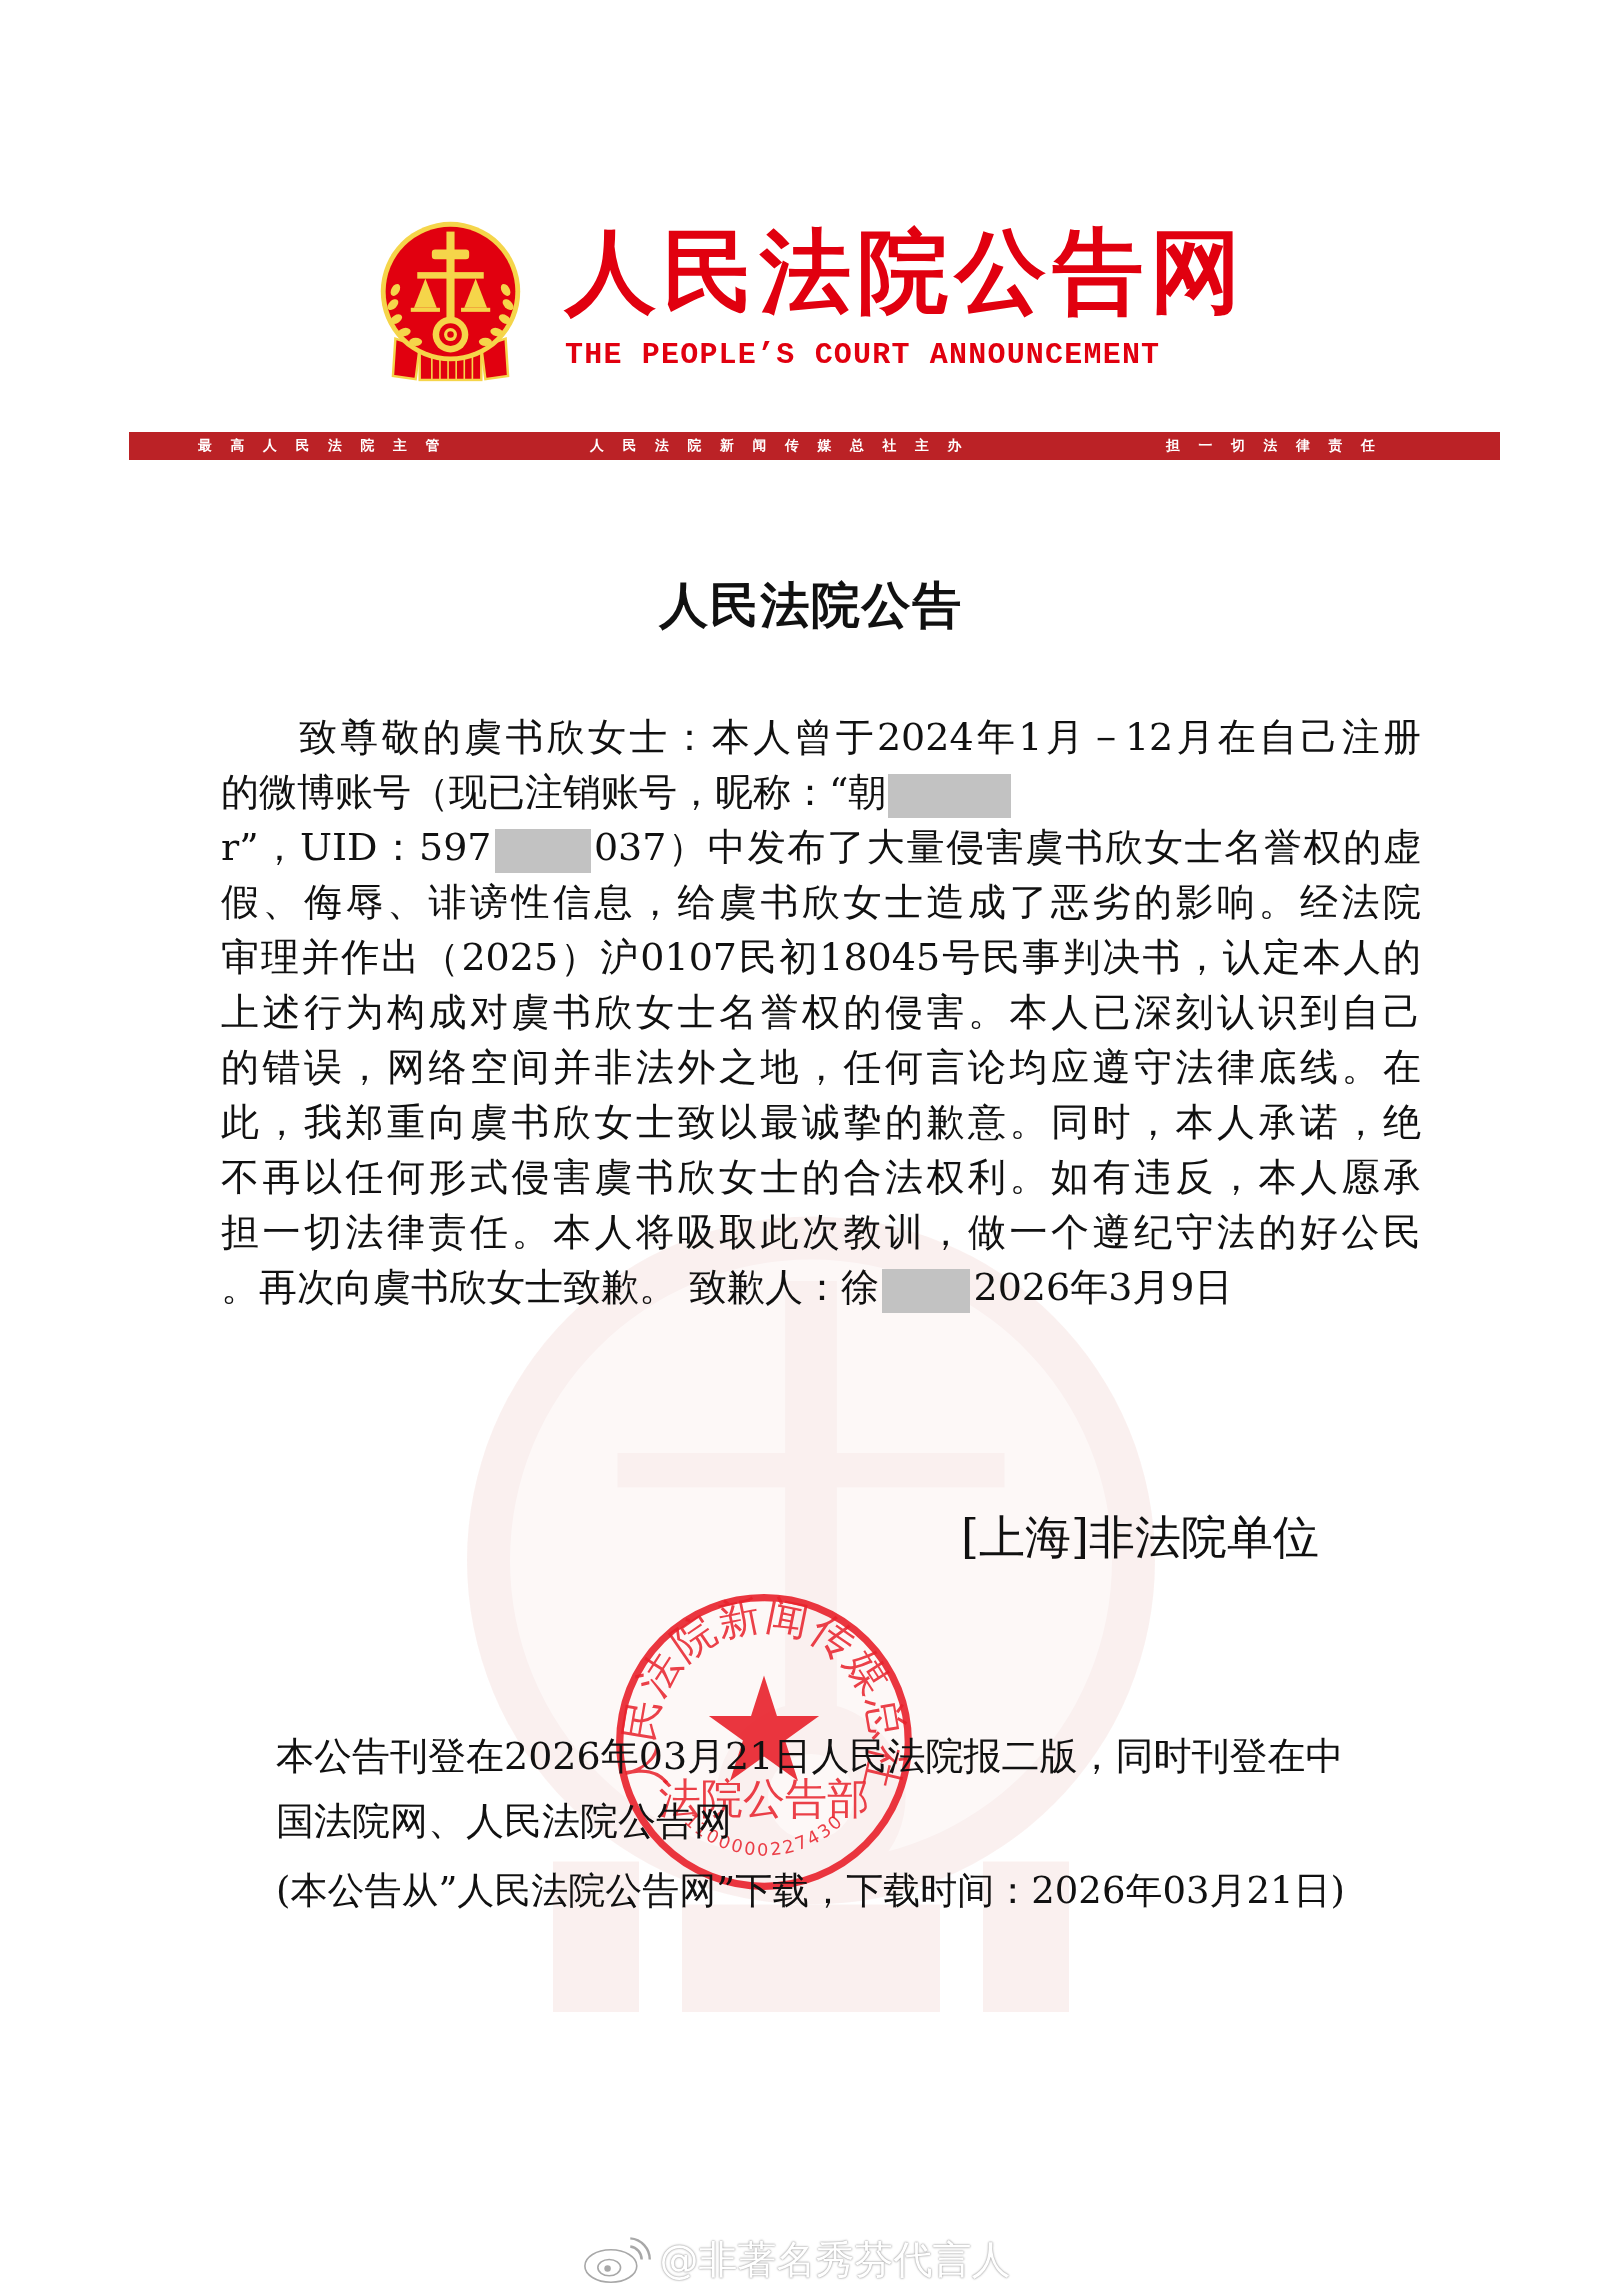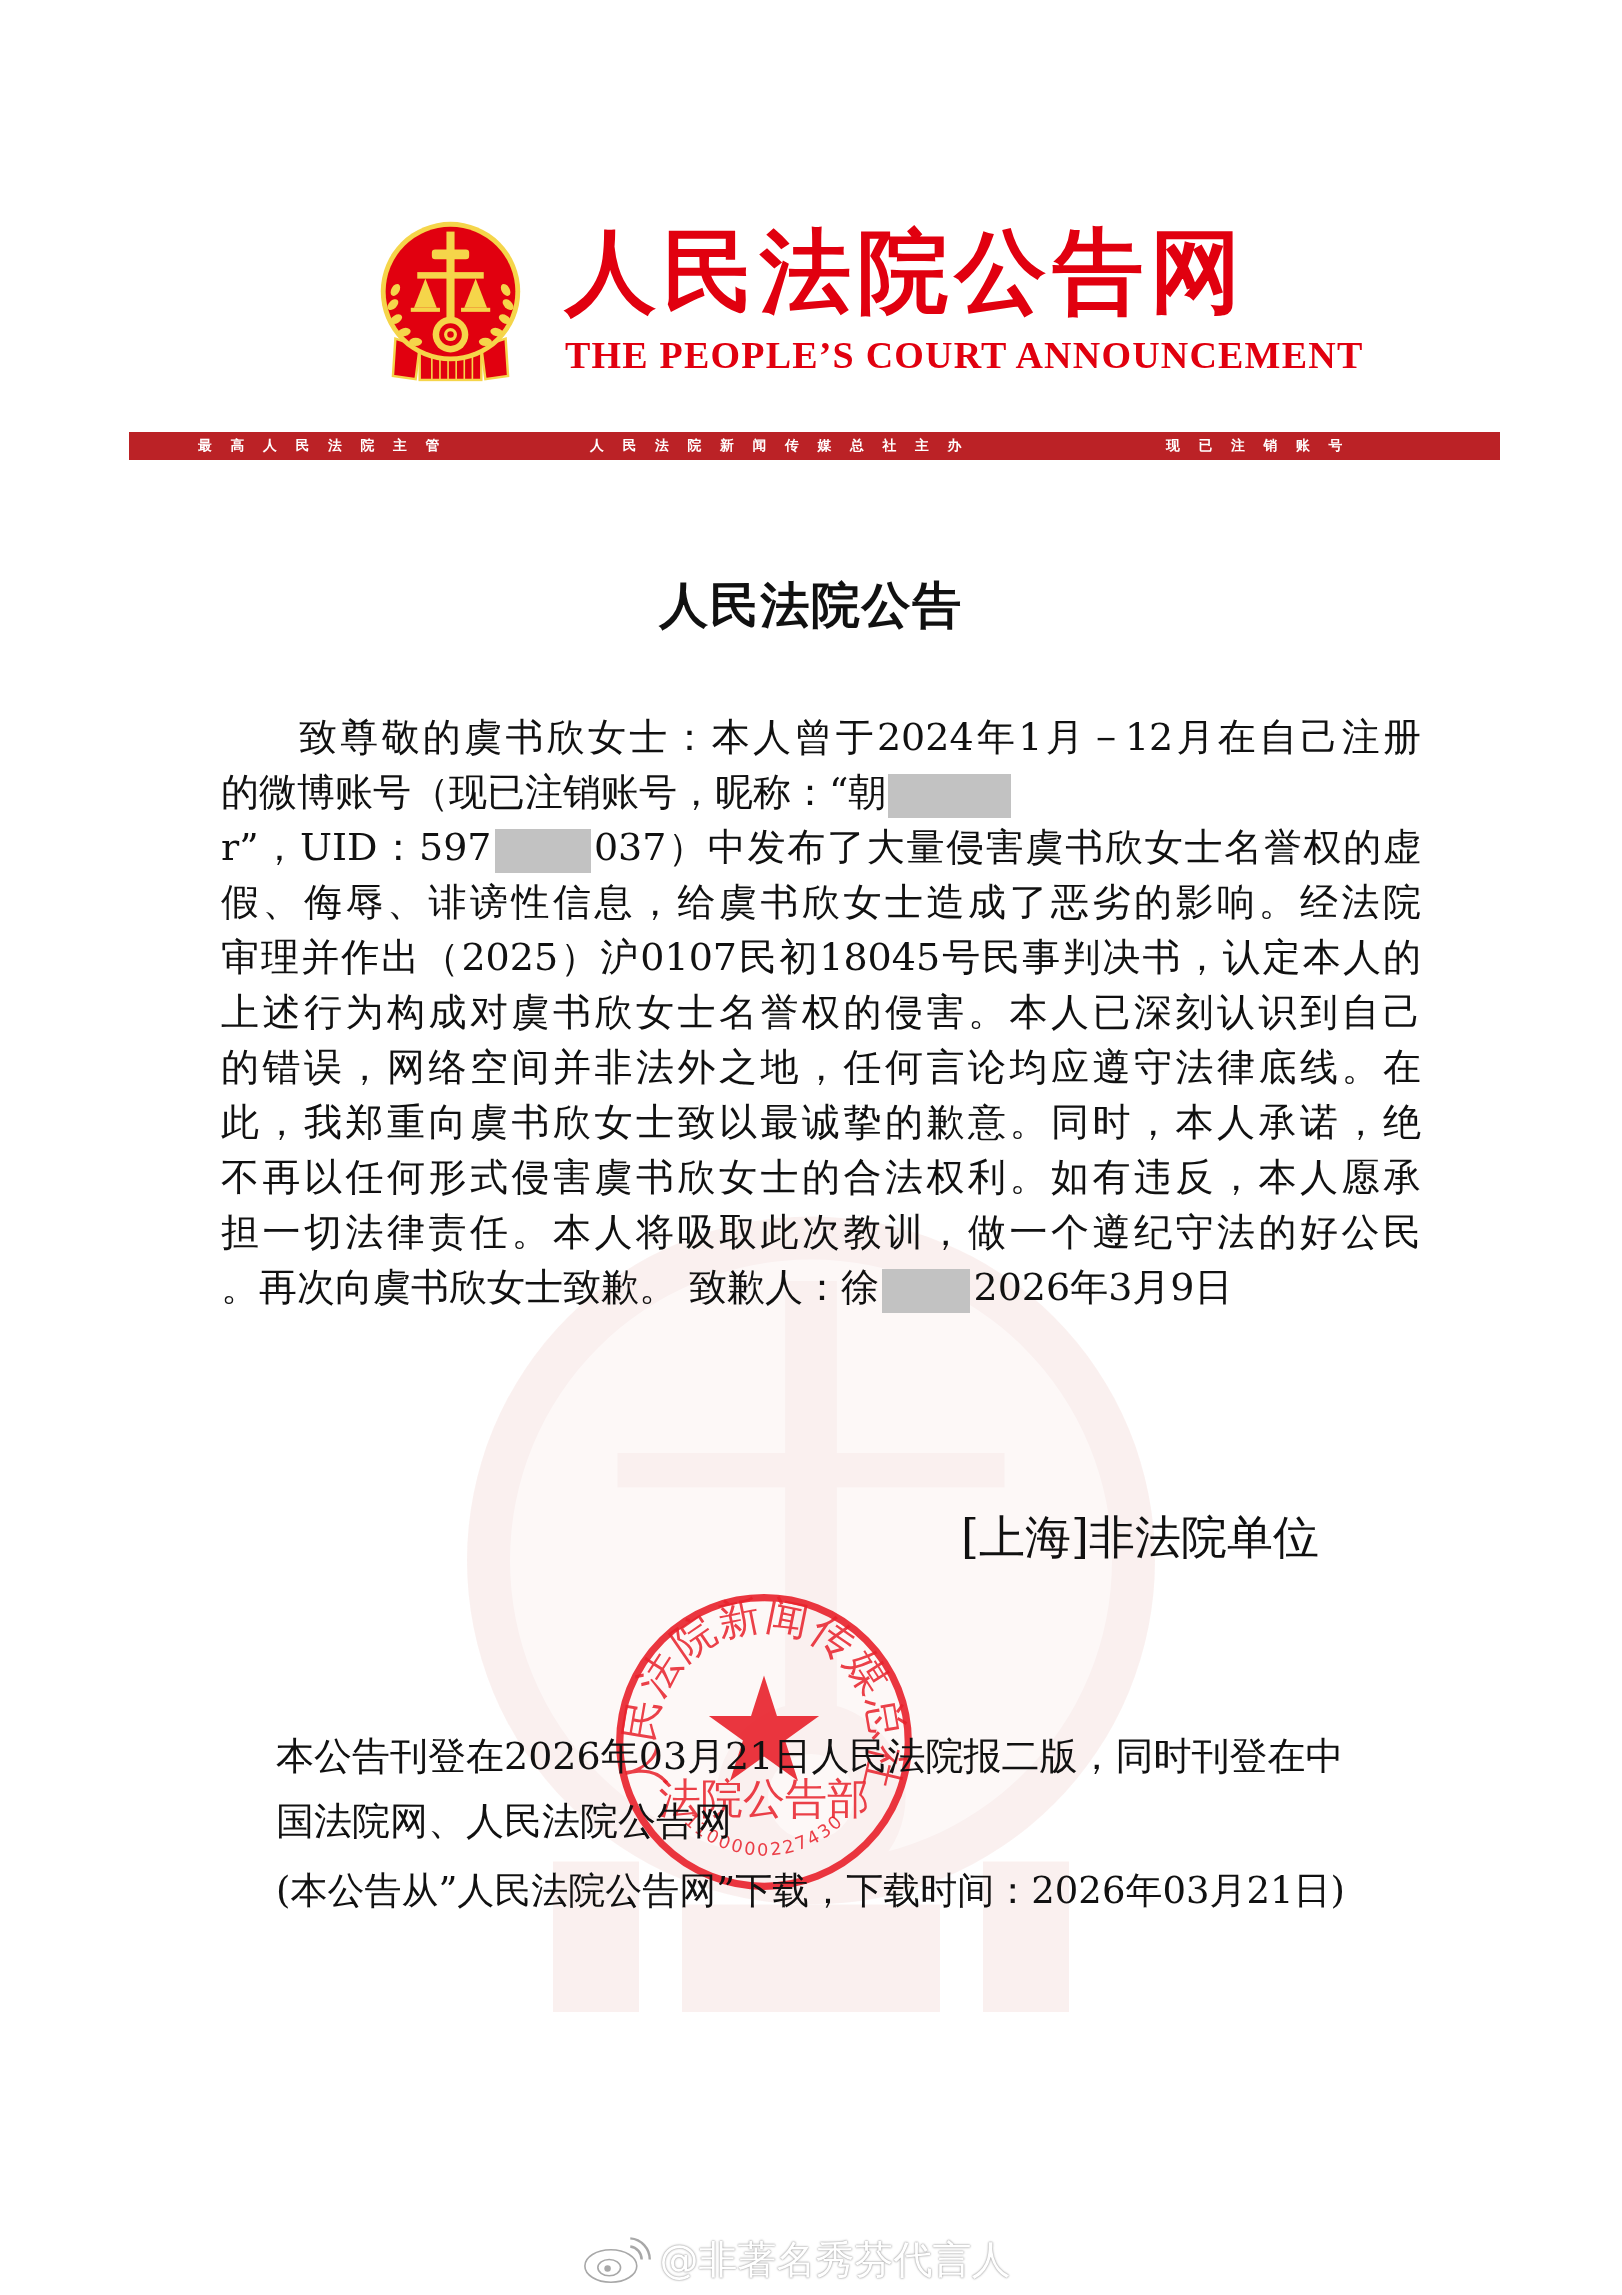--- a/index.html
+++ b/index.html
@@ -17,22 +17,22 @@
   
   .logo-emblem { left: 375px; top: 217px; width: 151px; height: 167px; }
   .logo-cn {
     left: 565px; top: 219px; width: 698px; height: 105px;
     color: #e1000f; font-family: "DejaVu Sans", "Liberation Sans", sans-serif;
     font-weight: bold; font-size: 91px; line-height: 105px; letter-spacing: 6.5px;
     white-space: nowrap;
   }
   .logo-en {
     left: 565px; top: 339px; width: 698px; height: 32px;
-    color: #e1000f; font-family: Liberation Serif, serif;
-    font-weight: bold; font-size: 38px; line-height: 32px; letter-spacing: 1.2px;
+    color: #e1000f; font-family: Liberation Mono, monospace;
+    font-weight: bold; font-size: 30px; line-height: 32px; letter-spacing: 1.2px;
     white-space: nowrap;
   }
 
   
   .redbar {
     left: 129px; top: 432px; width: 1371px; height: 27.6px;
     background: #bb2226; color: #ffffff;
     font-family: "DejaVu Sans", sans-serif; font-weight: bold; font-size: 13.8px;
     line-height: 27.6px;
   }
@@ -134,21 +134,21 @@
   <circle cx="93" cy="145" r="8" fill="#f5d54a"></circle>
   <circle cx="93" cy="145" r="4" fill="#e1000f"></circle>
 </svg>
 
 <div class="abs logo-cn">人民法院公告网</div>
 <div class="abs logo-en">THE PEOPLE’S COURT ANNOUNCEMENT</div>
 
 <div class="abs redbar">
   <span style="left:69px">最高人民法院主管</span>
   <span style="left:461px">人民法院新闻传媒总社主办</span>
-  <span style="left:1037px">现已注销账号</span>
+  <span style="left:1037px">担一切法律责任</span>
 </div>
 
 <div class="abs title">人民法院公告</div>
 
 <div class="abs body-text">
   <div class="line" style="padding-left:78px">致尊敬的虞书欣女士：本人曾于2024年1月－12月在自己注册</div>
   <div class="line last">
     <span>的微博账号（现已注销账号，昵称：“朝</span><span class="redact" style="width:123px;height:44px;margin-left:1.6px"></span>
   </div>
   <div class="line">

